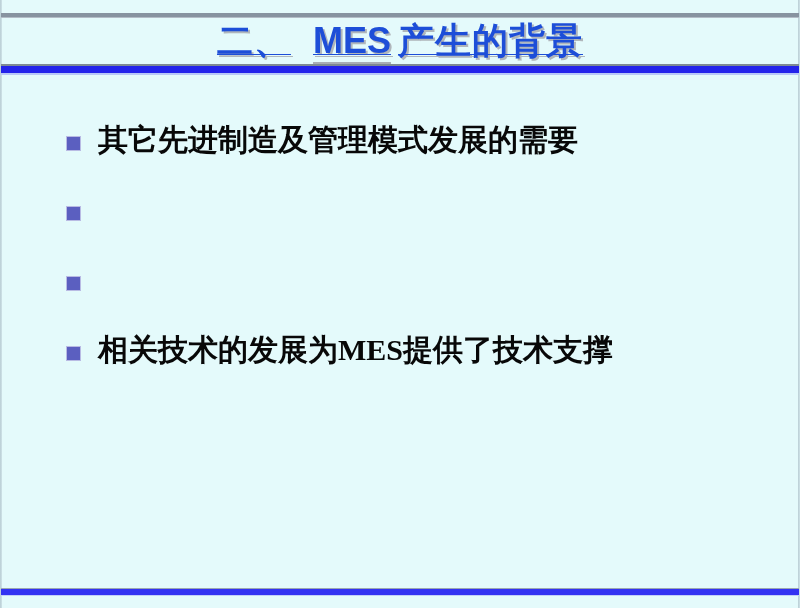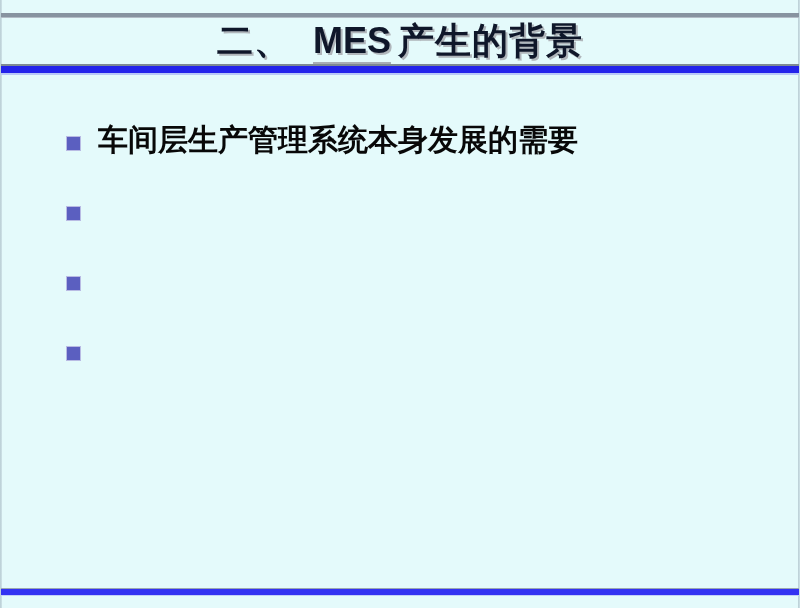--- a/index.html
+++ b/index.html
@@ -51,22 +51,23 @@
     right: 0;
     top: 17px;
     height: 47px;
     display: flex;
     align-items: center;
     justify-content: center;
   }
   .title-line {
     white-space: nowrap;
     line-height: 1;
-    color: #0f172a;
+    color: #1d4ed8;
     text-shadow: 2px 2px 0 #b0b6bb;
+    text-decoration: underline;
   }
   .t-cjk {
     font-family: "Liberation Serif", "DejaVu Serif", serif;
     font-weight: bold;
     font-size: 36px;
     letter-spacing: 1px;
   }
   .t-gap { display: inline-block; width: 22px; }
   .t-mes {
     font-family: "Liberation Sans", sans-serif;
@@ -157,32 +158,33 @@
       <span class="t-cjk">二、</span><span class="t-gap"></span><span class="t-mes">MES</span><span class="t-tail">产生的背景</span>
     </div>
   </div>
 
   <div class="title-rule"></div>
 
   <div class="body-zone">
 
     <div class="bullet-row">
       <span class="bullet-mark"></span>
-      <span class="bullet-text">车间层生产管理系统本身发展的需要</span>
+      <span class="bullet-text">其它先进制造及管理模式发展的需要</span>
     </div>
 
     <div class="bullet-row">
       <span class="bullet-mark"></span>
     </div>
 
     <div class="bullet-row">
       <span class="bullet-mark"></span>
     </div>
 
     <div class="bullet-row">
       <span class="bullet-mark"></span>
+      <span class="bullet-text">相关技术的发展为MES提供了技术支撑</span>
     </div>
 
   </div>
 
   <div class="bottom-rule"></div>
 
 </div>
 
 </body></html>

